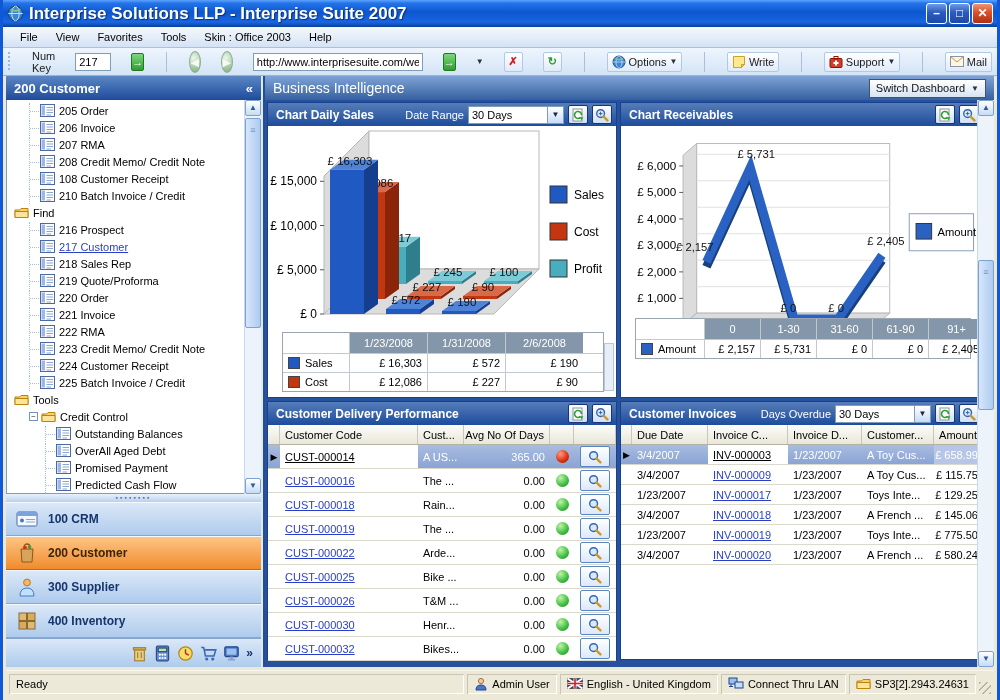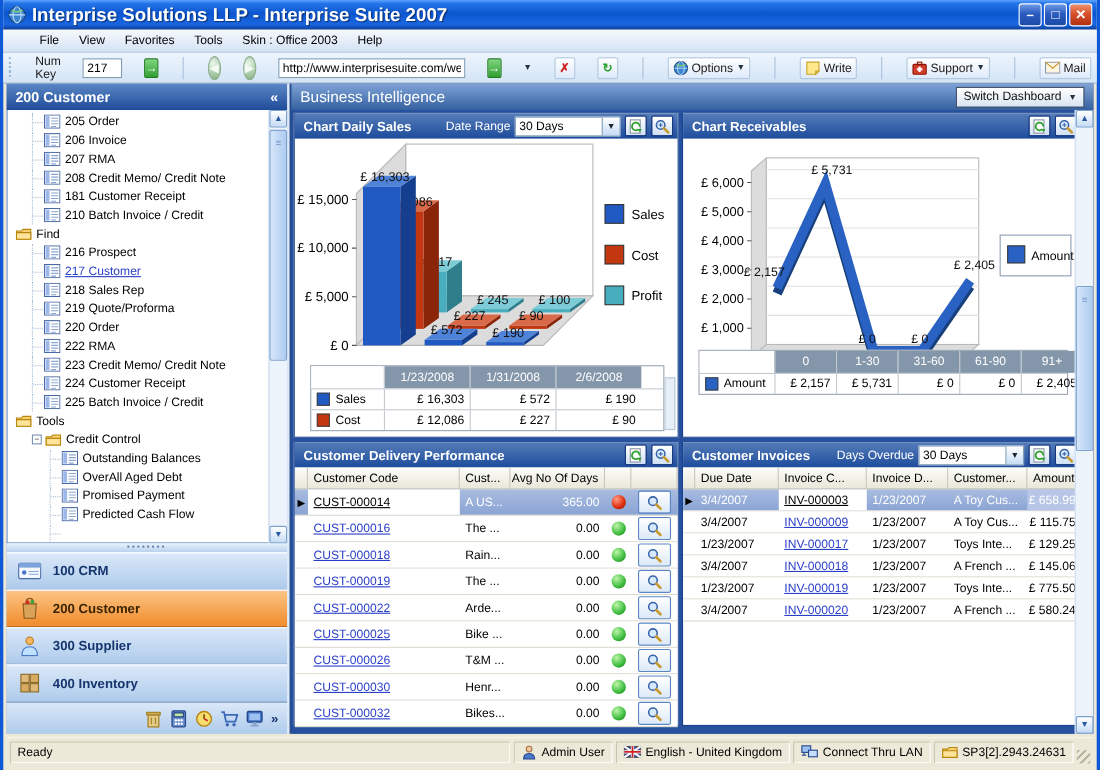--- a/index.html
+++ b/index.html
@@ -12,21 +12,21 @@
     background:linear-gradient(180deg,#5da2ff 0%,#2474e8 12%,#0c56cf 45%,#1a66e2 82%,#0a3f9a 100%);
     display:flex; align-items:center; padding:0 4px; }
   #titlebar .title { color:#fff; font-weight:bold; font-size:17px; margin-left:5px; text-shadow:1px 1px 1px #0a3070; flex:1; }
   .winbtn { width:21px; height:21px; border:1px solid #fff; border-radius:3px; margin-left:2px;
     color:#fff; font-weight:bold; font-size:12px; line-height:19px; text-align:center;
     background:linear-gradient(180deg,#6f9ae6,#2a5bbf 45%,#1c4aa8); }
   .winbtn.close { background:linear-gradient(180deg,#f0926f,#d9512c 45%,#b03010); }
 
   
   #menubar { position:absolute; left:0; right:0; top:27px; height:21px;
-    background:linear-gradient(#f6f9fd,#d4e2f4); border-bottom:1px solid #a8c2e2; display:flex; align-items:center; padding-left:24px;}
+    background:linear-gradient(#f6f9fd,#d4e2f4); border-bottom:1px solid #a8c2e2; display:flex; align-items:center; padding-left:8px;}
   .menu-item { padding:3px 9px; color:#000; }
 
   
   #toolbar { position:absolute; left:0; right:0; top:48px; height:28px;
     background:linear-gradient(#eef5fd,#d3e4f6); border-bottom:1px solid #96b4d8; display:flex; align-items:center; padding:0 5px; gap:20px;}
   .grip { width:4px; height:20px; background:repeating-linear-gradient(#9db9da 0 2px, transparent 2px 4px); margin-right:2px;}
   .tb-label { color:#1a1a1a; }
   .tb-input { border:1px solid #7f9db9; background:#fff; height:18px; font-family:Liberation Sans, sans-serif; font-size:11px; padding:0 3px; }
   #numkey-input { width:36px; }
   #url-input { width:330px; }
@@ -387,21 +387,21 @@
               <use href="#sym-form" xlink:href="#sym-form"></use>
             </svg>
             <span class="tree-label">208 Credit Memo/ Credit Note</span>
           </div>
           <div class="tree-row">
             <span style="width: 16px; flex: 0 0 auto;"></span>
             <span class="conn"></span>
             <svg width="15" height="13" class="tree-icon">
               <use href="#sym-form" xlink:href="#sym-form"></use>
             </svg>
-            <span class="tree-label">181 Customer Receipt</span>
+            <span class="tree-label">108 Customer Receipt</span>
           </div>
           <div class="tree-row">
             <span style="width: 16px; flex: 0 0 auto;"></span>
             <span class="conn"></span>
             <svg width="15" height="13" class="tree-icon">
               <use href="#sym-form" xlink:href="#sym-form"></use>
             </svg>
             <span class="tree-label">210 Batch Invoice / Credit</span>
           </div>
           <div class="tree-row">
@@ -443,20 +443,28 @@
             </svg>
             <span class="tree-label">219 Quote/Proforma</span>
           </div>
           <div class="tree-row">
             <span style="width: 16px; flex: 0 0 auto;"></span>
             <span class="conn"></span>
             <svg width="15" height="13" class="tree-icon">
               <use href="#sym-form" xlink:href="#sym-form"></use>
             </svg>
             <span class="tree-label">220 Order</span>
+          </div>
+          <div class="tree-row">
+            <span style="width: 16px; flex: 0 0 auto;"></span>
+            <span class="conn"></span>
+            <svg width="15" height="13" class="tree-icon">
+              <use href="#sym-form" xlink:href="#sym-form"></use>
+            </svg>
+            <span class="tree-label">221 Invoice</span>
           </div>
           <div class="tree-row">
             <span style="width: 16px; flex: 0 0 auto;"></span>
             <span class="conn"></span>
             <svg width="15" height="13" class="tree-icon">
               <use href="#sym-form" xlink:href="#sym-form"></use>
             </svg>
             <span class="tree-label">222 RMA</span>
           </div>
           <div class="tree-row">

